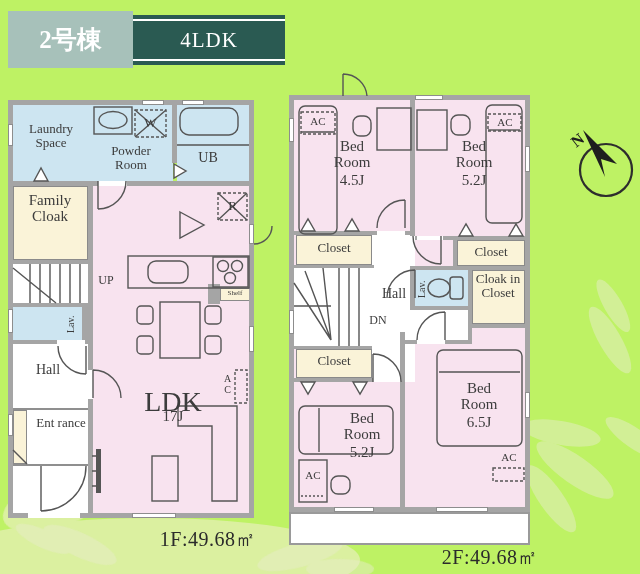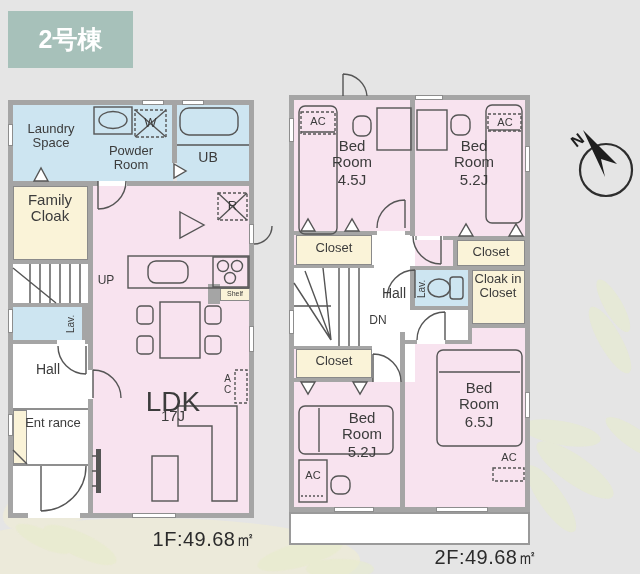--- a/index.html
+++ b/index.html
@@ -1,17 +1,17 @@
 <!DOCTYPE html>
 <html><head>
 <meta charset="utf-8">
 <style>
   html,body{margin:0;padding:0;background:#ffffff;}
-  .page{position:relative;width:640px;height:574px;background:#e5e5e5;overflow:hidden;
-        font-family:Liberation Sans, sans-serif;color:#3a3a3a;}
+  .page{position:relative;width:640px;height:574px;background:#bef264;overflow:hidden;
+        font-family:Liberation Serif, serif;color:#3a3a3a;}
   .abs{position:absolute;}
   .plan{position:absolute;}
   .room{position:absolute;}
   .pink{background:#f8e3ef;}
   .blue{background:#cde5f1;}
   .yellow{background:#faf3d8;border:1px solid #8a8a8a;box-sizing:border-box;}
   .white{background:#ffffff;}
   .wall{position:absolute;background:#a5a5a5;}
   .thinline{position:absolute;background:#8f8f8f;}
   .window{position:absolute;background:#ffffff;border:1px solid #8d8d8d;box-sizing:border-box;}
@@ -54,20 +54,25 @@
       <g transform="translate(80,545) rotate(25)">
         <ellipse cx="0" cy="0" rx="40" ry="12"></ellipse>
           <ellipse cx="-36" cy="10" rx="30" ry="9"></ellipse>
       </g>
     </g>
   </svg>
 
   <div class="badge-building">
     <span>2号棟</span>
   </div>
+  <div class="badge-layout">
+    <div class="stripe" style="top:4px"></div>
+    <div class="stripe" style="bottom:4px"></div>
+    <span>4LDK</span>
+  </div>
 
   <svg class="abs" style="left:568px;top:115px" width="76" height="95" viewBox="0 0 76 95">
     <circle cx="38" cy="55" r="26" fill="none" stroke="#2d2d2d" stroke-width="2.2"></circle>
     <polygon points="15,15 49,49 33,44 37,62" fill="#1e1e1e"></polygon>
     <text x="3" y="30" font-size="16" font-weight="bold" fill="#1e1e1e" transform="rotate(-38 10 24)">N</text>
   </svg>
 
   <div class="plan" style="left:8px;top:100px;width:246px;height:418px">
 
     <div class="room blue" style="left:5px;top:5px;width:160px;height:76px"></div>
@@ -180,21 +185,21 @@
       </g>
     </svg>
 
     <div class="lbl" style="left:6px;top:22px;width:74px;font-size:13px">Laundry Space</div>
     <div class="lbl" style="left:94px;top:44px;width:58px;font-size:13px">Powder Room</div>
     <div class="lbl" style="left:182px;top:50px;width:36px;font-size:14px">UB</div>
     <div class="lbl" style="left:10px;top:92px;width:64px;font-size:15px">Family Cloak</div>
     <div class="lbl" style="left:84px;top:174px;width:28px;font-size:12px">UP</div>
     <div class="lbl vtext" style="left:58px;top:208px;height:32px;font-size:10px">Lav.</div>
     <div class="lbl" style="left:10px;top:262px;width:60px;font-size:14px">Hall</div>
-    <div class="lbl" style="left:16px;top:316px;width:58px;font-size:13px">Ent rance</div>
+    <div class="lbl" style="left:24px;top:316px;width:58px;font-size:13px">Ent rance</div>
     <div class="lbl" style="left:130px;top:287px;width:70px;font-size:28px">LDK</div>
     <div class="lbl" style="left:138px;top:308px;width:54px;font-size:15px">17J</div>
     <div class="lbl" style="left:127px;top:16px;width:31px;font-size:13px">W</div>
     <div class="lbl" style="left:212px;top:99px;width:25px;font-size:13px">R</div>
     <div class="lbl" style="left:212px;top:190px;width:30px;font-size:7px">Shelf</div>
     <div class="lbl stack" style="left:214px;top:274px;width:11px;font-size:10px">AC</div>
   </div>
   <div class="area-label" style="left:100px;top:526px;width:156px">1F:49.68㎡</div>
 
   <div class="plan" style="left:289px;top:88px;width:241px;height:460px">

